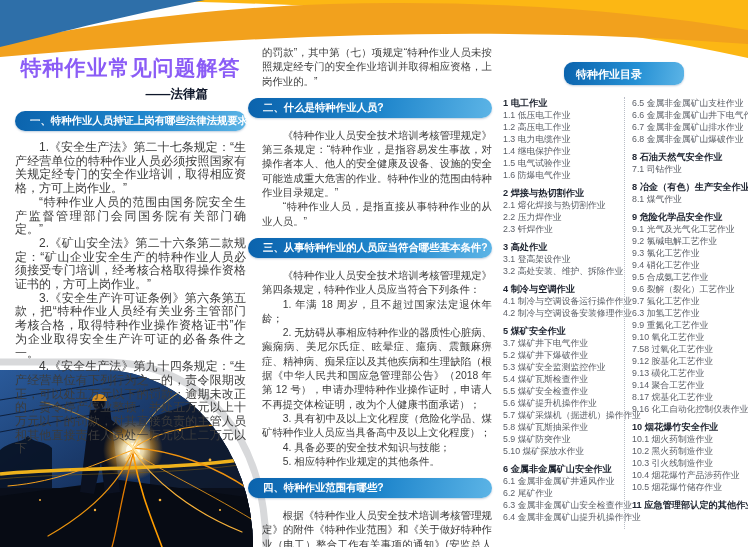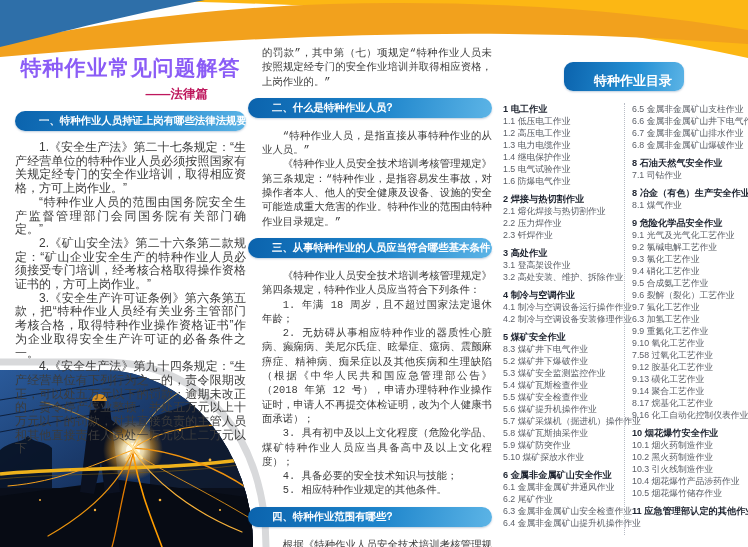--- a/index.html
+++ b/index.html
@@ -8,36 +8,36 @@
   
   .banner{position:absolute;left:0;top:0;width:748px;height:100px;z-index:1;}
   
   .col{position:absolute;z-index:3;}
   .col-left{left:15px;top:50px;width:231px;}
   .col-mid{left:248px;top:46px;width:244px;}
   .col-right{left:503px;top:62px;width:242px;}
   
   .title{margin:4px 0 0 0;text-align:center;font-size:21px;font-weight:bold;
          letter-spacing:1px;color:#8b5cf6;}
-  .subtitle{margin:4px 38px 8px 0;text-align:right;font-size:12.5px;font-weight:bold;color:#be185d;}
+  .subtitle{margin:4px 38px 8px 0;text-align:right;font-size:12.5px;font-weight:bold;color:#0f172a;}
   
   .pill{background:linear-gradient(100deg,#0b63ad 0%,#1f86cc 55%,#5cb4e6 100%);
         color:#ffffff;font-weight:bold;font-size:10.4px;line-height:17px;
-        border-radius:10px;padding:1px 10px 2px 24px;white-space:nowrap;
+        border-radius:10px;padding:1px 10px 2px 15px;white-space:nowrap;
         box-shadow:0 1px 2px rgba(0,60,120,.25);}
   .pill-left{margin:0 0 10px 0;}
   .pill-mid{margin:9px 0 11px 0;}
   
   .body-left p{margin:0;font-size:12px;line-height:13.7px;text-align:justify;text-indent:2em;}
-  .body-mid p{margin:0;font-size:10.4px;line-height:14.3px;text-align:justify;text-indent:2em;font-family:Liberation Mono, monospace;}
+  .body-mid p{margin:0;font-size:10.4px;line-height:14.3px;text-align:justify;text-indent:2em;}
   .body-mid p.no-indent{text-indent:0;}
   
-  .dir-pill{width:96px;margin:0 auto 12px auto;text-align:right;font-size:13px;
+  .dir-pill{width:96px;margin:0 auto 12px auto;text-align:left;font-size:11px;
             background:linear-gradient(100deg,#0b63ad 0%,#2590d4 60%,#5cb4e6 100%);
-            color:#fff;font-weight:bold;line-height:17px;border-radius:9px;padding:10px 12px 2px 12px;
+            color:#fff;font-weight:bold;line-height:17px;border-radius:9px;padding:4px 12px 2px 12px;
             box-shadow:0 1px 2px rgba(0,60,120,.25);}
   .dir-cols{display:flex;}
   .dir-col{width:121px;}
   .dir-col2{border-left:1px dotted #b9bdc6;padding-left:7px;width:114px;}
   .dir-section{margin:0 0 6px 0;}
   .dir-heading{font-size:9.2px;font-weight:bold;color:#1e2430;line-height:12px;white-space:nowrap;}
   .dir-item{font-size:8.8px;color:#5a5e66;line-height:12px;white-space:nowrap;}
   
   .photo-arc{position:absolute;left:-3px;top:350px;width:285px;height:197px;z-index:1;}
   .photo{position:absolute;left:0;top:370px;width:253px;height:177px;z-index:2;
@@ -134,22 +134,22 @@
       <p>4.《安全生产法》第九十四条规定：“生产经营单位有下列行为之一的，责令限期改正，可以处五万元以下的罚款；逾期未改正的，责令停产停业整顿，并处五万元以上十万元以下的罚款，对其直接负责的主管人员和其他直接责任人员处一万元以上二万元以下</p>
     </div>
   </div>
 
   <div class="col col-mid">
     <div class="body-mid" style="margin-left:14px;">
       <p class="no-indent">的罚款”，其中第（七）项规定“特种作业人员未按照规定经专门的安全作业培训并取得相应资格，上岗作业的。”</p>
     </div>
     <div class="pill pill-mid">二、什么是特种作业人员?</div>
     <div class="body-mid" style="margin-left:14px;">
+      <p>《特种作业人员安全技术培训考核管理规定》第三条规定：“特种作业，是指容易发生事故，对操作者本人、他人的安全健康及设备、设施的安全可能造成重大危害的作业。特种作业的范围由特种作业目录规定。”</p>
       <p>“特种作业人员，是指直接从事特种作业的从业人员。”</p>
-      <p>《特种作业人员安全技术培训考核管理规定》第三条规定：“特种作业，是指容易发生事故，对操作者本人、他人的安全健康及设备、设施的安全可能造成重大危害的作业。特种作业的范围由特种作业目录规定。”</p>
     </div>
     <div class="pill pill-mid">三、从事特种作业的人员应当符合哪些基本条件?</div>
     <div class="body-mid" style="margin-left:14px;">
       <p>《特种作业人员安全技术培训考核管理规定》第四条规定，特种作业人员应当符合下列条件：</p>
       <p>1. 年满 18 周岁，且不超过国家法定退休年龄；</p>
       <p>2. 无妨碍从事相应特种作业的器质性心脏病、癫痫病、美尼尔氏症、眩晕症、癔病、震颤麻痹症、精神病、痴呆症以及其他疾病和生理缺陷（根据《中华人民共和国应急管理部公告》（2018 年第 12 号），申请办理特种作业操作证时，申请人不再提交体检证明，改为个人健康书面承诺）；</p>
       <p>3. 具有初中及以上文化程度（危险化学品、煤矿特种作业人员应当具备高中及以上文化程度）；</p>
       <p>4. 具备必要的安全技术知识与技能；</p>
       <p>5. 相应特种作业规定的其他条件。</p>
     </div>
@@ -183,21 +183,21 @@
             <div class="dir-item">3.1 登高架设作业</div>
             <div class="dir-item">3.2 高处安装、维护、拆除作业</div>
           </div>
           <div class="dir-section">
             <div class="dir-heading">4 制冷与空调作业</div>
             <div class="dir-item">4.1 制冷与空调设备运行操作作业</div>
             <div class="dir-item">4.2 制冷与空调设备安装修理作业</div>
           </div>
           <div class="dir-section">
             <div class="dir-heading">5 煤矿安全作业</div>
-            <div class="dir-item">8.3 煤矿井下电气作业</div>
+            <div class="dir-item">3.7 煤矿井下电气作业</div>
             <div class="dir-item">5.2 煤矿井下爆破作业</div>
             <div class="dir-item">5.3 煤矿安全监测监控作业</div>
             <div class="dir-item">5.4 煤矿瓦斯检查作业</div>
             <div class="dir-item">5.5 煤矿安全检查作业</div>
             <div class="dir-item">5.6 煤矿提升机操作作业</div>
             <div class="dir-item">5.7 煤矿采煤机（掘进机）操作作业</div>
             <div class="dir-item">5.8 煤矿瓦斯抽采作业</div>
             <div class="dir-item">5.9 煤矿防突作业</div>
             <div class="dir-item">5.10 煤矿探放水作业</div>
           </div>

